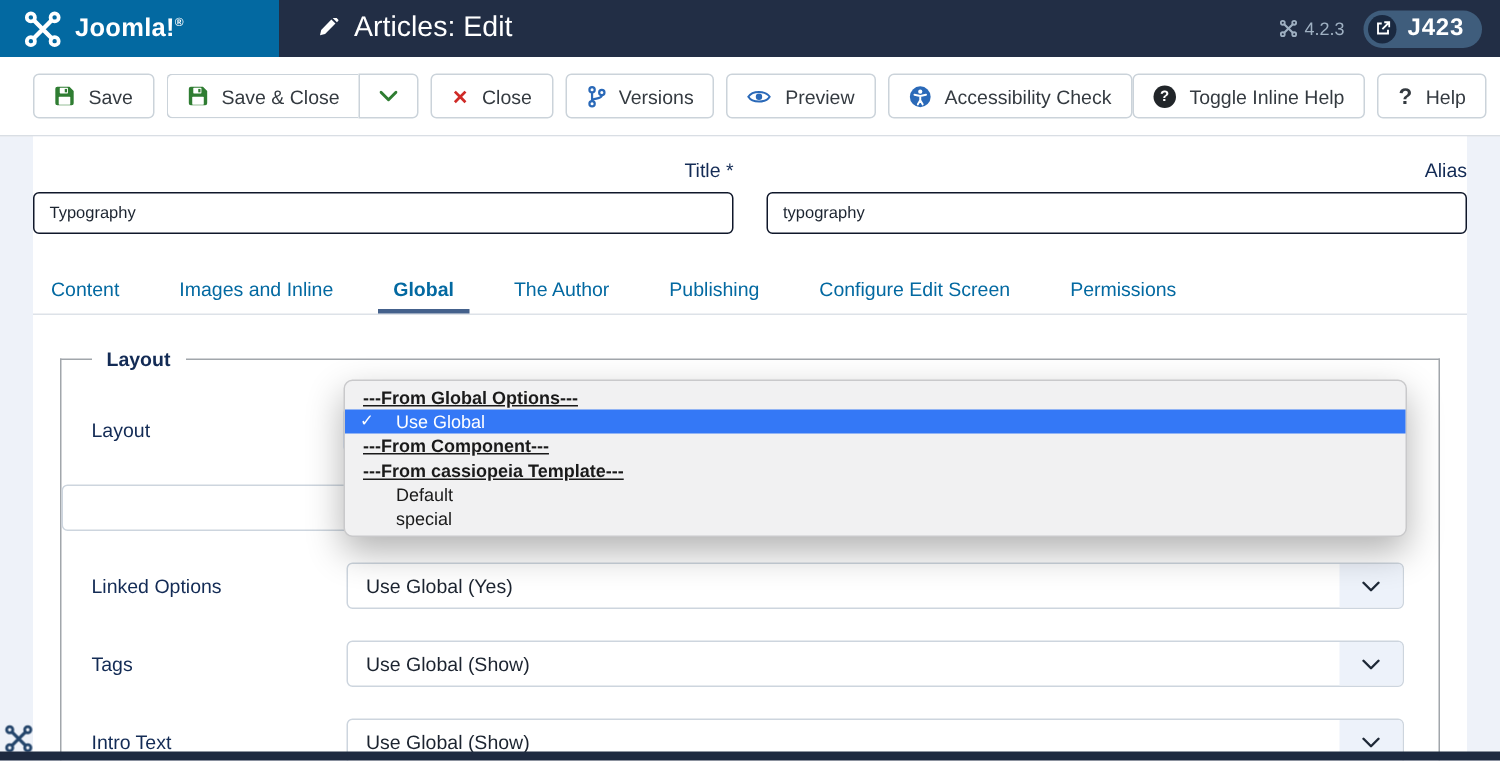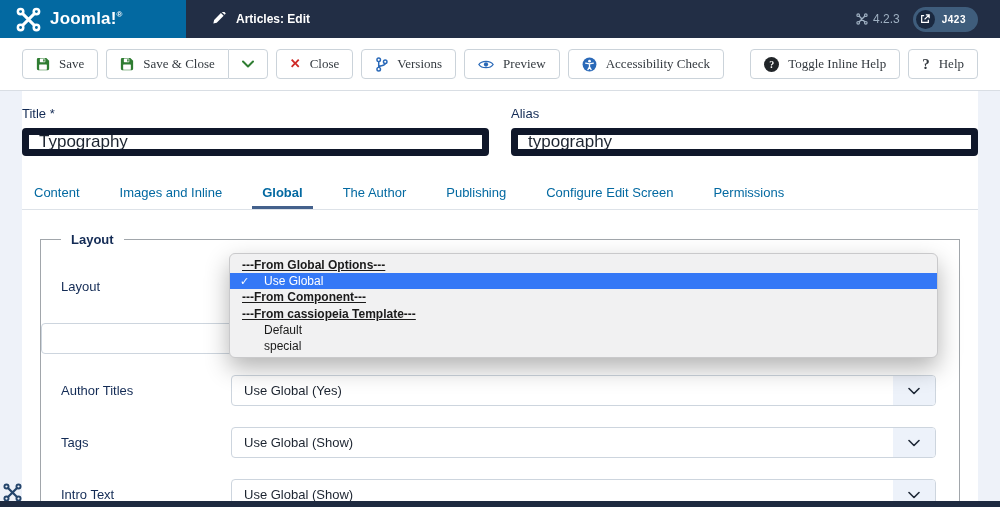--- a/index.html
+++ b/index.html
@@ -5,54 +5,54 @@
   * { margin:0; padding:0; box-sizing:border-box; }
   html,body { width:1000px; height:507px; overflow:hidden;
     font-family:"Liberation Sans", sans-serif; background:#eef2f9; }
 
   
   .app-header { display:flex; align-items:stretch; height:38px; background:#222e45; color:#fff; }
   .brand { width:186px; background:#0369a1; display:flex; align-items:center; padding-left:16px; gap:9px; }
   .brand-text { font-size:17px; font-weight:bold; letter-spacing:.2px; }
   .brand-text sup { font-size:8px; }
   .page-head { display:flex; align-items:center; gap:10px; padding-left:26px; flex:1; }
-  .page-head-title { font-size:12px; font-weight:700; }
-  .header-right { display:flex; align-items:center; gap:13px; padding-right:22px; }
+  .page-head-title { font-size:19px; font-weight:400; }
+  .header-right { display:flex; align-items:center; gap:13px; padding-right:12px; }
   .version { display:flex; align-items:center; gap:5px; color:#9fb0c2; font-size:12px; }
   .j-badge { display:flex; align-items:center; gap:7px; background:#3f5d7c; border:none;
     border-radius:13px; padding:2px 12px 2px 3px; height:25px; cursor:pointer; }
   .j-badge-circle { width:19px; height:19px; border-radius:50%; background:#1a2940;
     display:flex; align-items:center; justify-content:center; }
-  .j-badge-label { color:#fff; font-size:10px; font-weight:bold; letter-spacing:.5px; }
+  .j-badge-label { color:#fff; font-size:16px; font-weight:bold; letter-spacing:.5px; }
 
   
   .toolbar { height:53px; background:#fff; border-bottom:1px solid #d9dee4;
-    display:flex; align-items:center; padding:0 22px;font-family:Liberation Serif, serif; }
+    display:flex; align-items:center; padding:0 22px; }
   .toolbar-left { display:flex; align-items:center; gap:8px; flex:1; }
   .toolbar-right { display:flex; align-items:center; gap:8px; }
   .btn { display:flex; align-items:center; gap:9px; height:30px; background:#fff;
     border:1px solid #cbd3da; border-radius:4px; padding:0 13px; font-size:13px;
     color:#343a40; font-family:inherit; cursor:pointer; white-space:nowrap; }
   .btn-group { display:flex; align-items:stretch; }
   .btn-group .btn-main { border-radius:4px 0 0 4px; border-right:none; }
   .btn-group .btn-toggle { border:1px solid #cbd3da; border-radius:0 4px 4px 0; background:#fff;
     width:40px; display:flex; align-items:center; justify-content:center; cursor:pointer; }
   .x-icon { color:#cf2a27; font-weight:bold; font-size:13px; }
   .q-circle { width:15px; height:15px; border-radius:50%; background:#212529; color:#fff;
     font-size:10px; font-weight:bold; display:flex; align-items:center; justify-content:center; }
   .q-plain { font-size:15px; font-weight:bold; color:#343a40; }
 
   
   .content { position:relative; margin:0 22px; background:#fff; height:416px; padding-top:15px; }
 
   .title-row { display:flex; gap:22px; }
   .field-col { flex:1; }
-  .field-label { font-size:13px; color:#132b55; margin-bottom:7px; }
-  .text-input { width:100%; height:28px; border:7px solid #0f172a; border-radius:4px;
-    padding:0 10px; font-size:17px; color:#1c2430; font-family:inherit; background:#fff; }
+  .field-label { font-size:13px; color:#132b55; margin-bottom:7px;text-align:right; }
+  .text-input { width:100%; height:28px; border:1px solid #0f172a; border-radius:4px;
+    padding:0 10px; font-size:11px; color:#1c2430; font-family:inherit; background:#fff; }
 
   
   .tabs { display:flex; margin-top:21px; border-bottom:1px solid #dde2e8; padding-left:2px; }
   .tab { font-size:13px; color:#0369a1; padding:8px 10px 9px; margin-right:20px; cursor:pointer; }
   .tab.active { font-weight:bold; border-bottom:3px solid #44618c; padding-bottom:6px; }
 
   
   .opt-fieldset { margin:22px 18px 0; border:1px solid #a1a6ab; border-bottom:none;
     padding:24px 0 0; height:275px; }
   .opt-legend { margin-left:20px; padding:0 10px; font-size:13px; font-weight:bold; color:#132b55; }
@@ -256,21 +256,21 @@
         <span></span>
         <span class="chev-box">
           <svg width="12" height="8" viewBox="0 0 12 8" fill="none" stroke="#1f2937" stroke-width="1.6" stroke-linecap="round" stroke-linejoin="round">
               <path d="M1 1.5l5 5 5-5"></path>
             </svg>
         </span>
       </div>
     </div>
 
     <div class="form-row">
-      <div class="row-label">Author Titles</div>
+      <div class="row-label">Linked Options</div>
       <div class="select">
         <span>Use Global (Yes)</span>
         <span class="chev-box">
           <svg width="12" height="8" viewBox="0 0 12 8" fill="none" stroke="#1f2937" stroke-width="1.6" stroke-linecap="round" stroke-linejoin="round">
               <path d="M1 1.5l5 5 5-5"></path>
             </svg>
         </span>
       </div>
     </div>
 

